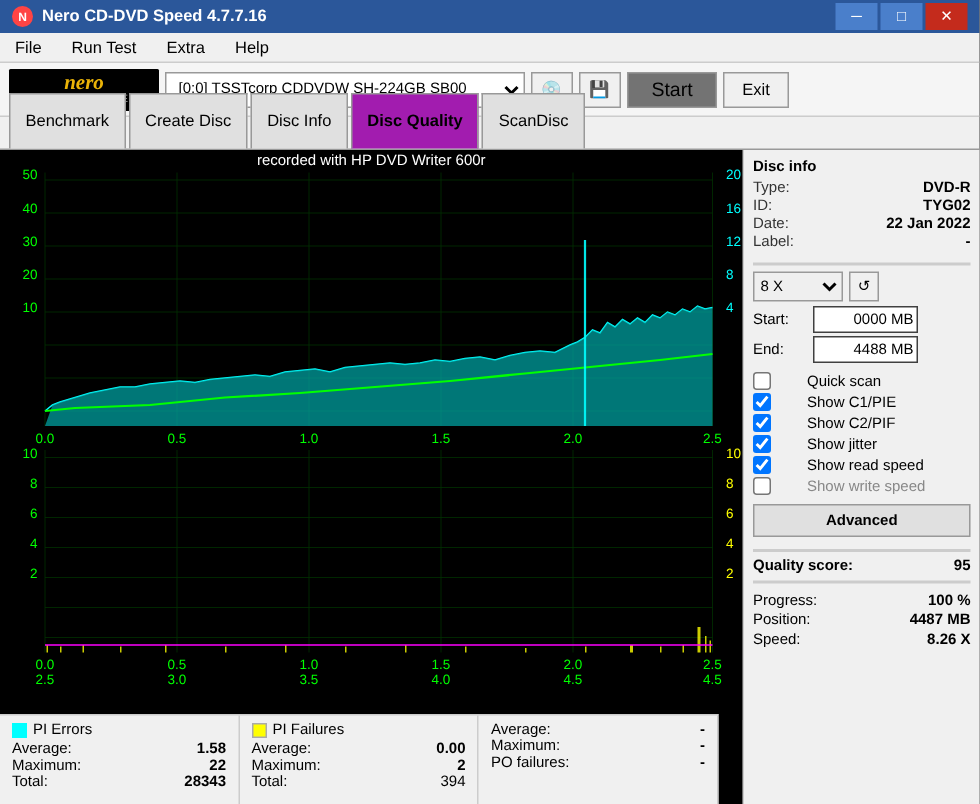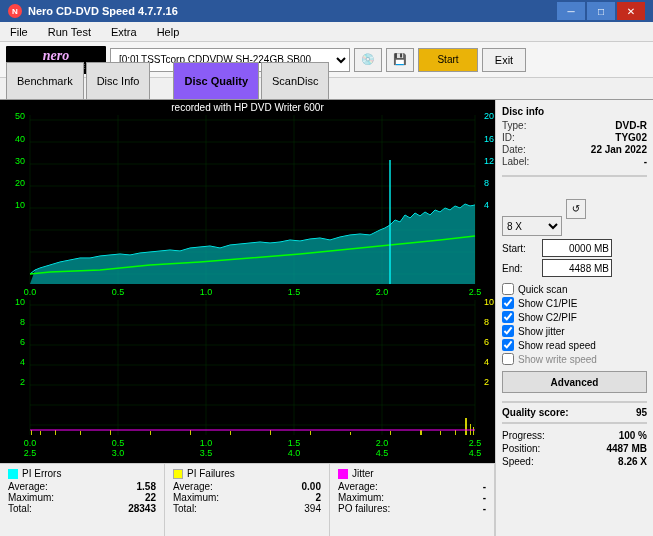--- a/index.html
+++ b/index.html
@@ -49,21 +49,21 @@
       gap: 4px;
       border-bottom: 1px solid #ccc;
     }
     .drive-select {
       flex: 1; max-width: 240px; height: 24px; border: 1px solid #999; background: white; font-size: 10px; padding: 0 4px;
     }
     .toolbar-btn {
       height: 24px; min-width: 28px; border: 1px solid #999; background: #f0f0f0; cursor: pointer; display: flex; align-items: center; justify-content: center; font-size: 11px;
     }
     .start-btn {
-      height: 24px; width: 60px; border: 1px solid #999; background: #eab308; cursor: pointer; font-size: 10px;
+      height: 24px; width: 60px; border: 1px solid #999; background: #737373; cursor: pointer; font-size: 13px;
     }
     .exit-btn {
       height: 24px; width: 44px; border: 1px solid #999; background: #f0f0f0; cursor: pointer; font-size: 11px;
     }
     
     
     .tabs {
       height: 22px;
       background: #f0f0f0;
       display: flex;
@@ -76,21 +76,21 @@
       border: 1px solid #999;
       border-bottom: none;
       background: #e0e0e0;
       cursor: pointer;
       font-size: 11px;
       margin-right: 2px;
       height: 20px;
       display: flex;
       align-items: center;
     }
-    .tab.active { background: #8b5cf6; font-weight: bold; margin-left: 21px; }
+    .tab.active { background: #a21caf; font-weight: bold; }
     
     
     .main-content {
       display: flex;
       height: calc(536px - 22px - 20px - 36px - 22px);
       background: #fff;
     }
     
     
     .chart-panel {
@@ -111,32 +111,32 @@
     }
     
     .disc-info-section { margin-bottom: 8px; }
     .section-title { font-weight: bold; font-size: 10px; margin-bottom: 3px; }
     .info-row { display: flex; justify-content: space-between; margin-bottom: 1px; font-size: 10px; }
     .info-label { color: #333; }
     .info-value { color: #000; font-weight: bold; }
     
     .settings-section { margin-bottom: 6px; }
     .settings-row { display: flex; align-items: center; gap: 4px; margin-bottom: 3px; }
-    .speed-select { width: 60px; height: 20px; border: 1px solid #999; font-size: 10px; margin-top: 35px; }
+    .speed-select { width: 60px; height: 20px; border: 1px solid #999; font-size: 10px; }
     .refresh-btn { width: 20px; height: 20px; border: 1px solid #999; background: #f0f0f0; display: flex; align-items: center; justify-content: center; cursor: pointer; font-size: 10px; }
     
     .mb-input {
       width: 70px; height: 18px; border: 1px solid #404040; background: white; font-size: 10px; padding: 0 2px; text-align: right;
     }
     .form-row { display: flex; align-items: center; gap: 4px; margin-bottom: 2px; }
     .form-label { width: 36px; font-size: 10px; }
     
     .checkbox-row { display: flex; align-items: center; gap: 4px; margin-bottom: 2px; }
     .cb { width: 12px; height: 12px; }
-    .cb-label { font-size: 10px; }
+    .cb-label { font-size: 10px; margin-left: 20px; }
     
     .advanced-btn {
       width: 100%; height: 22px; margin: 4px 0; border: 1px solid #999; background: #e0e0e0; cursor: pointer; font-size: 10px; font-weight: bold;
     }
     
     .quality-row { display: flex; justify-content: space-between; margin-top: 4px; font-size: 10px; }
     .quality-label { font-weight: bold; }
     .quality-value { color: #000; font-weight: bold; }
     
     .progress-section { margin-top: 6px; font-size: 10px; }
@@ -206,32 +206,33 @@
 
 <div class="menu-bar">
   <span class="menu-item">File</span>
   <span class="menu-item">Run Test</span>
   <span class="menu-item">Extra</span>
   <span class="menu-item">Help</span>
 </div>
 
 <div class="toolbar">
   <div class="nero-logo-img">
-    <span class="nero-text" style="font-family: serif; color:#f0abfc;text-align:center;">nero</span>
+    <span class="nero-text" style="font-family: serif; color:#eab308;text-align:center;">nero</span>
     <span class="nero-sub" style="color:#aaa; letter-spacing:2px;">CD·DVD SPEED</span>
   </div>
   <select class="drive-select"><option>[0:0]  TSSTcorp CDDVDW SH-224GB SB00</option></select>
   <button class="toolbar-btn" title="Disc">💿</button>
   <button class="toolbar-btn" title="Save">💾</button>
   <button class="start-btn">Start</button>
   <button class="exit-btn">Exit</button>
 </div>
 
 <div class="tabs">
   <div class="tab">Benchmark</div>
+  <div class="tab">Create Disc</div>
   <div class="tab">Disc Info</div>
   <div class="tab active">Disc Quality</div>
   <div class="tab">ScanDisc</div>
 </div>
 
 <div class="main-content">
 
   <div class="chart-panel" style="position:relative; background:#000;">
 
     <div class="chart-title" style="color:white; font-size:10px; position:absolute; top:2px; left:50%; transform:translateX(-50%); white-space:nowrap; z-index:10;">recorded with HP     DVD Writer 600r</div>
@@ -349,21 +350,21 @@
         <rect x="440" y="331" width="1" height="4"></rect>
         <rect x="455" y="330" width="1" height="5"></rect>
         <rect x="465" y="318" width="2" height="17"></rect>
         <rect x="470" y="324" width="1" height="11"></rect>
         <rect x="473" y="327" width="1" height="8"></rect>
       </g>
 
       <polyline points="30,330 100,330 200,330 300,330 400,330 475,330" fill="none" stroke="#ff00ff" stroke-width="1"></polyline>
     </svg>
 
-    <div class="stats-bar" style="position:absolute; bottom:0; left:0; right:0; background:#f0f0f0; height:73px; border-top:1px solid #ccc; display:flex;">
+    <div class="stats-bar" style="position:absolute; bottom:0; left:0; right:16px; background:#f0f0f0; height:60px; border-top:1px solid #ccc; display:flex;">
       <div class="stat-group" style="flex:1; padding:4px 8px; border-right:1px solid #ccc;">
         <div class="stat-title">
           <span style="display:inline-block; width:10px; height:10px; background:#00ffff;"></span>
           <span>PI Errors</span>
         </div>
         <div class="stat-row">
           <span>Average:</span>
           <span style="font-weight:bold;">1.58</span>
         </div>
         <div class="stat-row">
@@ -387,24 +388,20 @@
         <div class="stat-row">
           <span>Maximum:</span>
           <span style="font-weight:bold;">2</span>
         </div>
         <div class="stat-row">
           <span>Total:</span>
           <span style="font-weight:normal;">394</span>
         </div>
       </div>
       <div class="stat-group" style="flex:1; padding:4px 8px;">
-        <div class="stat-title">
-          <span style="display:inline-block; width:10px; height:10px; background:#ff00ff;"></span>
-          <span>Jitter</span>
-        </div>
         <div class="stat-row">
           <span>Average:</span>
           <span style="font-weight:bold;">-</span>
         </div>
         <div class="stat-row">
           <span>Maximum:</span>
           <span style="font-weight:bold;">-</span>
         </div>
         <div class="stat-row">
           <span>PO failures:</span>

